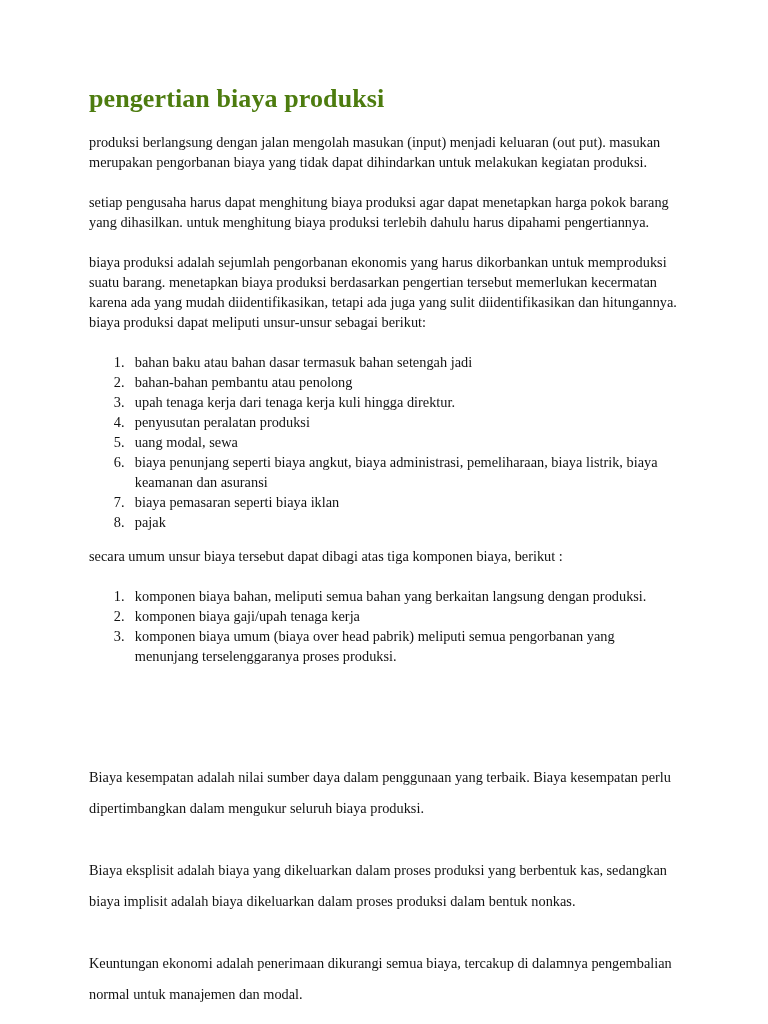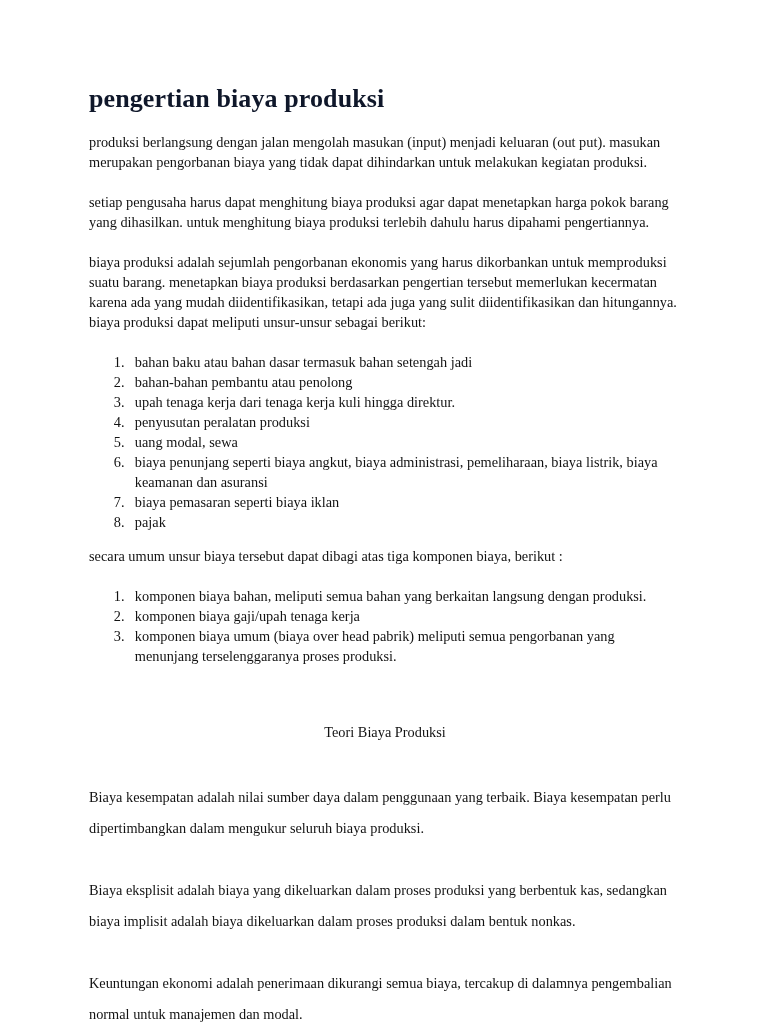--- a/index.html
+++ b/index.html
@@ -34,21 +34,21 @@
   }
 
   
   .doc-title {
     font-size: 26px;
     font-weight: bold;
     line-height: 30px;
     letter-spacing: 0.1px;
     margin: 0 0 18px 0;
     font-family: "Liberation Serif", "DejaVu Serif", serif;
-    color: #0f172a;
+    color: #4d7c0f;
   }
 
   
   .tight-block {
     font-size: 15px;
     line-height: 20px;
     transform: scaleX(0.955);
     transform-origin: left top;
     width: 620px;
   }
@@ -145,23 +145,20 @@
 
       <ol class="num-list">
         <li>komponen biaya bahan, meliputi semua bahan yang berkaitan langsung dengan produksi.</li>
         <li>komponen biaya gaji/upah tenaga kerja</li>
         <li>komponen biaya umum (biaya over head pabrik) meliputi semua pengorbanan yang menunjang terselenggaranya proses produksi.</li>
       </ol>
     </div>
 
     <div class="spacer-lg"></div>
 
-    <div class="center-heading-wrap">
-      <p class="center-heading">Teori Biaya Produksi</p>
-    </div>
 
     <div class="spacer-md"></div>
 
     <div class="loose-block">
       <p>Biaya kesempatan adalah nilai sumber daya dalam penggunaan yang terbaik. Biaya kesempatan perlu dipertimbangkan dalam mengukur seluruh biaya produksi.</p>
       <p>Biaya eksplisit adalah biaya yang dikeluarkan dalam proses produksi yang berbentuk kas, sedangkan biaya implisit adalah biaya dikeluarkan dalam proses produksi dalam bentuk nonkas.</p>
       <p>Keuntungan ekonomi adalah penerimaan dikurangi semua biaya, tercakup di dalamnya pengembalian normal untuk manajemen dan modal.</p>
 
     </div>
 

